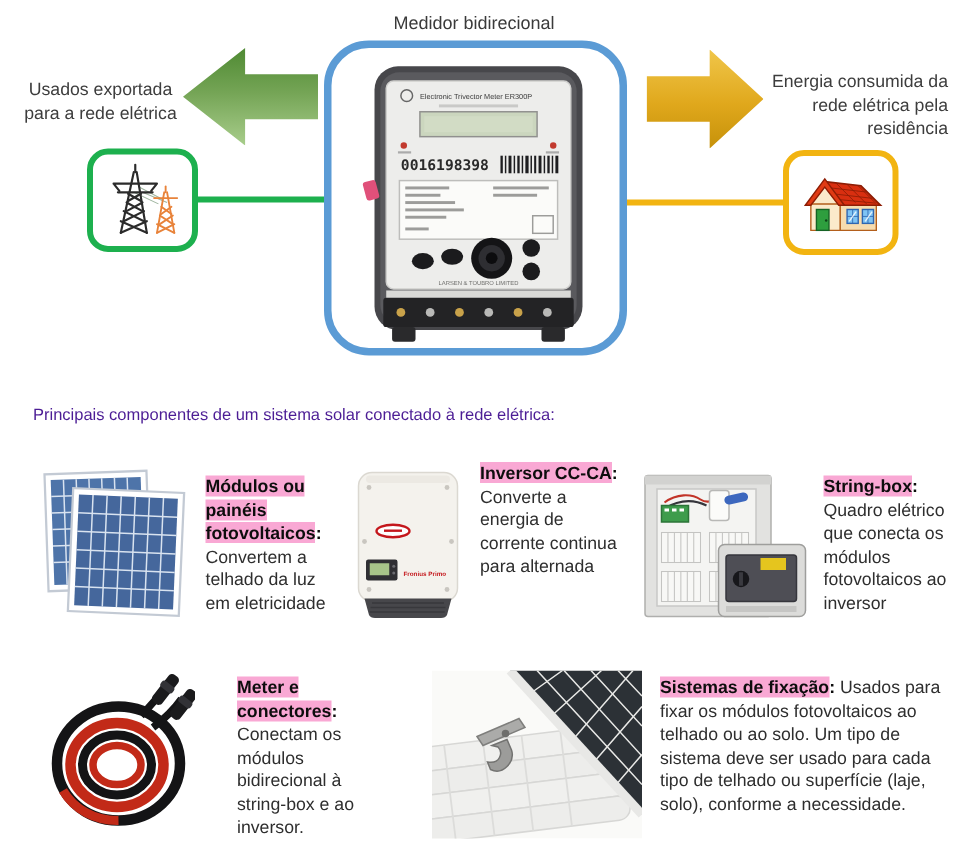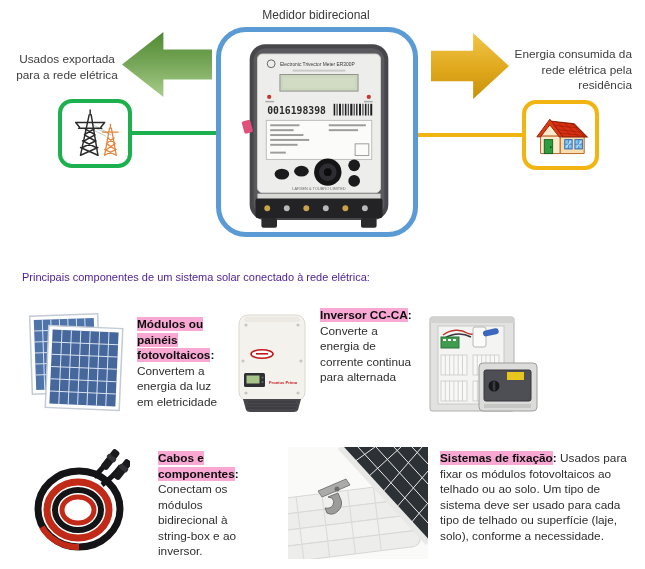--- a/index.html
+++ b/index.html
@@ -197,21 +197,21 @@
     </g>
     <g transform="rotate(2.5 56 56)">
       <rect x="19" y="15" width="74" height="82" fill="#ffffff" stroke="#C3CAD4" stroke-width="1.5"></rect>
       <rect x="23" y="19" width="66" height="74" fill="#45679C"></rect>
       <path d="M32.4 19 V93 M41.8 19 V93 M51.2 19 V93 M60.6 19 V93 M70 19 V93 M79.4 19 V93" stroke="#D9E3F0" stroke-width="1"></path>
       <path d="M23 31.3 H89 M23 43.6 H89 M23 55.9 H89 M23 68.2 H89 M23 80.5 H89" stroke="#D9E3F0" stroke-width="1"></path>
     </g>
   </svg>
   <div class="abs comp-text" id="c1-txt">
     <span class="hl"><b>Módulos ou painéis fotovoltaicos</b></span><b>:</b>
-    <span>Convertem a energia da luz em eletricidade</span>
+    <span>Convertem a telhado da luz em eletricidade</span>
   </div>
 
   <svg class="abs" id="c2-img" viewBox="0 0 72 100" width="72" height="100">
     <rect x="3" y="2" width="66" height="86" rx="9" fill="#F4F2ED" stroke="#DBD8D1"></rect>
     <rect x="8" y="4" width="56" height="5" rx="2.5" fill="#ECE9E3"></rect>
     <g fill="#C9C6C0">
       <circle cx="10" cy="12" r="1.6"></circle>
         <circle cx="62" cy="12" r="1.6"></circle>
       <circle cx="7" cy="48" r="1.6"></circle>
         <circle cx="65" cy="48" r="1.6"></circle>
@@ -255,20 +255,24 @@
              M50.3 42 V62 M54.6 42 V62 M58.9 42 V62 M63.2 42 V62 M67.5 42 V62
              M18.3 68 V88 M22.6 68 V88 M26.9 68 V88 M31.2 68 V88 M35.5 68 V88
              M50.3 68 V88 M54.6 68 V88 M58.9 68 V88 M63.2 68 V88 M67.5 68 V88" stroke="#C4C4C2" stroke-width="0.7"></path>
     <rect x="52" y="50" width="58" height="48" rx="4" fill="#DCDCDA" stroke="#9E9E9C"></rect>
     <rect x="57" y="57" width="47" height="31" rx="2" fill="#4E4E55" stroke="#36363C"></rect>
     <rect x="80" y="59" width="17" height="8" fill="#E5C51E"></rect>
     <circle cx="67" cy="73" r="5.5" fill="#17171B"></circle>
     <rect x="65.7" y="68.5" width="2.6" height="9" fill="#3A3A40"></rect>
     <rect x="57" y="91" width="47" height="4" fill="#C6C6C4"></rect>
   </svg>
+  <div class="abs comp-text" id="c3-txt">
+    <span class="hl"><b>String-box</b></span><b>:</b>
+    <span>Quadro elétrico que conecta os módulos fotovoltaicos ao inversor</span>
+  </div>
 
   <svg class="abs" id="c4-img" viewBox="0 0 98 110" width="98" height="110">
     <g fill="none">
       <ellipse cx="47" cy="62" rx="41" ry="38" stroke="#141416" stroke-width="7"></ellipse>
       <ellipse cx="46" cy="63" rx="31" ry="28" stroke="#C22A18" stroke-width="7"></ellipse>
       <ellipse cx="46" cy="63" rx="23" ry="20" stroke="#141416" stroke-width="6"></ellipse>
       <ellipse cx="46" cy="63" rx="16" ry="13" stroke="#C22A18" stroke-width="5"></ellipse>
       <path d="M10 80 A41 38 0 0 0 47 100" stroke="#C22A18" stroke-width="6"></path>
       <path d="M62 30 C70 22 74 17 78 11" stroke="#141416" stroke-width="5"></path>
       <path d="M70 38 C78 32 84 26 89 19" stroke="#141416" stroke-width="5"></path>
@@ -276,21 +280,21 @@
     <g transform="rotate(38 78 13)">
       <rect x="74" y="1" width="8" height="23" rx="3" fill="#1A1A1C"></rect>
       <rect x="73" y="8" width="10" height="5" rx="2" fill="#323236"></rect>
     </g>
     <g transform="rotate(38 90 23)">
       <rect x="86" y="11" width="8" height="23" rx="3" fill="#1A1A1C"></rect>
       <rect x="85" y="18" width="10" height="5" rx="2" fill="#323236"></rect>
     </g>
   </svg>
   <div class="abs comp-text" id="c4-txt">
-    <span class="hl"><b>Cabos e componentes</b></span><b>:</b>
+    <span class="hl"><b>Meter e conectores</b></span><b>:</b>
     <span>Conectam os módulos bidirecional à string-box e ao inversor.</span>
   </div>
 
   <svg class="abs" id="c5-img" viewBox="0 0 140 112" width="140" height="112">
     <rect width="140" height="112" fill="#FAFAF8"></rect>
     <g transform="rotate(-7 40 80)">
       <rect x="-20" y="46" width="150" height="16" rx="8" fill="#F0F0EE" stroke="#D7D7D5"></rect>
       <rect x="-20" y="62" width="150" height="16" rx="8" fill="#EDEDEB" stroke="#D7D7D5"></rect>
       <rect x="-20" y="78" width="150" height="16" rx="8" fill="#F0F0EE" stroke="#D7D7D5"></rect>
       <rect x="-20" y="94" width="150" height="16" rx="8" fill="#EDEDEB" stroke="#D7D7D5"></rect>

